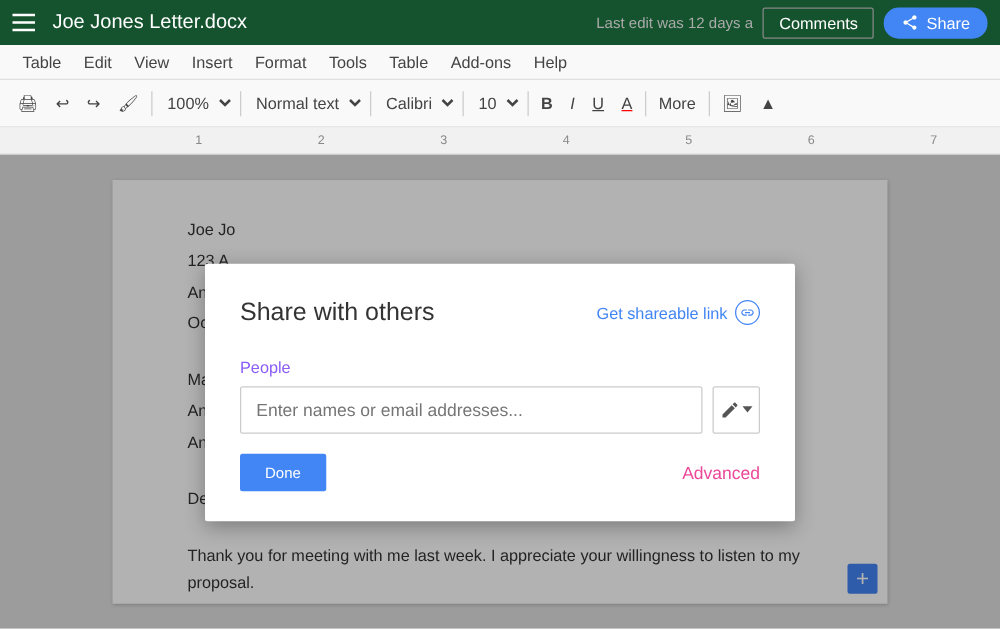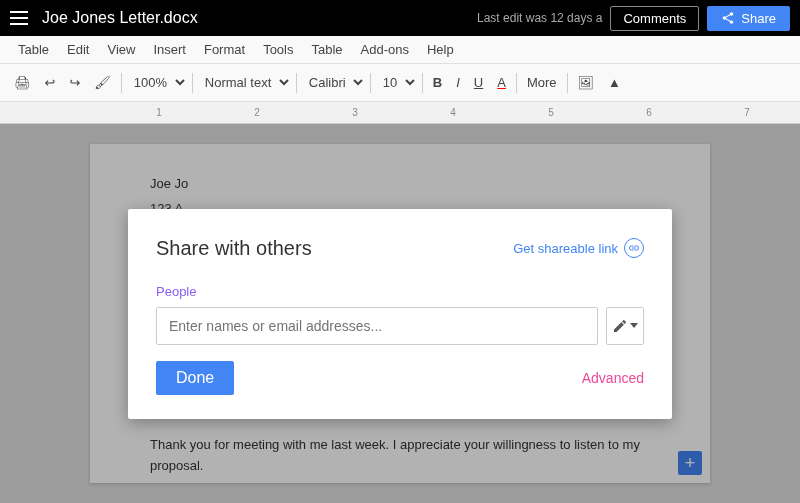--- a/index.html
+++ b/index.html
@@ -1,20 +1,20 @@
 <!DOCTYPE html>
 <html><head>
   <meta charset="utf-8">
   <style>
     * { box-sizing: border-box; margin: 0; padding: 0; }
     body { font-family: Arial, sans-serif; background: #f1f1f1; width: 800px; height: 503px; overflow: hidden; position: relative; }
 
     
     .title-bar {
-      background: #000000;
+      background: #14532d;
       height: 36px;
       display: flex;
       align-items: center;
       padding: 0 10px;
       gap: 8px;
     }
     .title-bar-hamburger {
       width: 24px; height: 24px;
       display: flex; flex-direction: column; justify-content: center; gap: 4px; cursor: pointer;
     }
@@ -29,21 +29,21 @@
     }
     .title-bar-last-edit {
       color: #aaa; font-size: 12px;
     }
     .btn-comments {
       background: transparent; border: 1px solid #888; color: #fff;
       padding: 4px 12px; border-radius: 2px; cursor: pointer; font-size: 13px;
     }
     .btn-share {
       background: #4285f4; border: none; color: #fff;
-      padding: 5px 14px; border-radius: 2px; cursor: pointer; font-size: 13px;
+      padding: 5px 14px; border-radius: 12px; cursor: pointer; font-size: 13px;
       display: flex; align-items: center; gap: 6px;
     }
     .btn-share svg { width: 14px; height: 14px; fill: #fff; }
 
     
     .menu-bar {
       background: #f9f9f9; height: 28px;
       display: flex; align-items: center; padding: 0 10px; gap: 2px;
       border-bottom: 1px solid #e0e0e0;
     }
@@ -121,21 +121,21 @@
     .modal-overlay {
       position: absolute;
       top: 0; left: 0; right: 0; bottom: 0;
       background: rgba(0,0,0,0.3);
       display: flex; align-items: center; justify-content: center;
       z-index: 100;
     }
     .modal {
       background: #fff;
       border-radius: 2px;
-      width: 544px;
+      width: 472px;
       padding: 28px 28px 24px 28px;
       box-shadow: 0 4px 16px rgba(0,0,0,0.3);
     }
     .modal-header {
       display: flex; justify-content: space-between; align-items: center;
       margin-bottom: 24px;
     }
     .modal-title {
       font-size: 20px; color: #333; font-weight: 400;
     }
@@ -165,21 +165,21 @@
     .modal-pen-btn-caret {
       width: 0; height: 0;
       border-left: 4px solid transparent; border-right: 4px solid transparent;
       border-top: 5px solid #555;
     }
     .modal-footer {
       display: flex; justify-content: space-between; align-items: center;
     }
     .btn-done {
       background: #4285f4; color: #fff; border: none;
-      padding: 8px 20px; border-radius: 2px; font-size: 16px; cursor: pointer;
+      padding: 8px 20px; border-radius: 2px; font-size: 12px; cursor: pointer;
     }
     .btn-advanced {
       background: transparent; border: none; color: #ec4899;
       font-size: 14px; cursor: pointer;
     }
   </style>
 </head>
 <body>
 
 <div class="title-bar">

